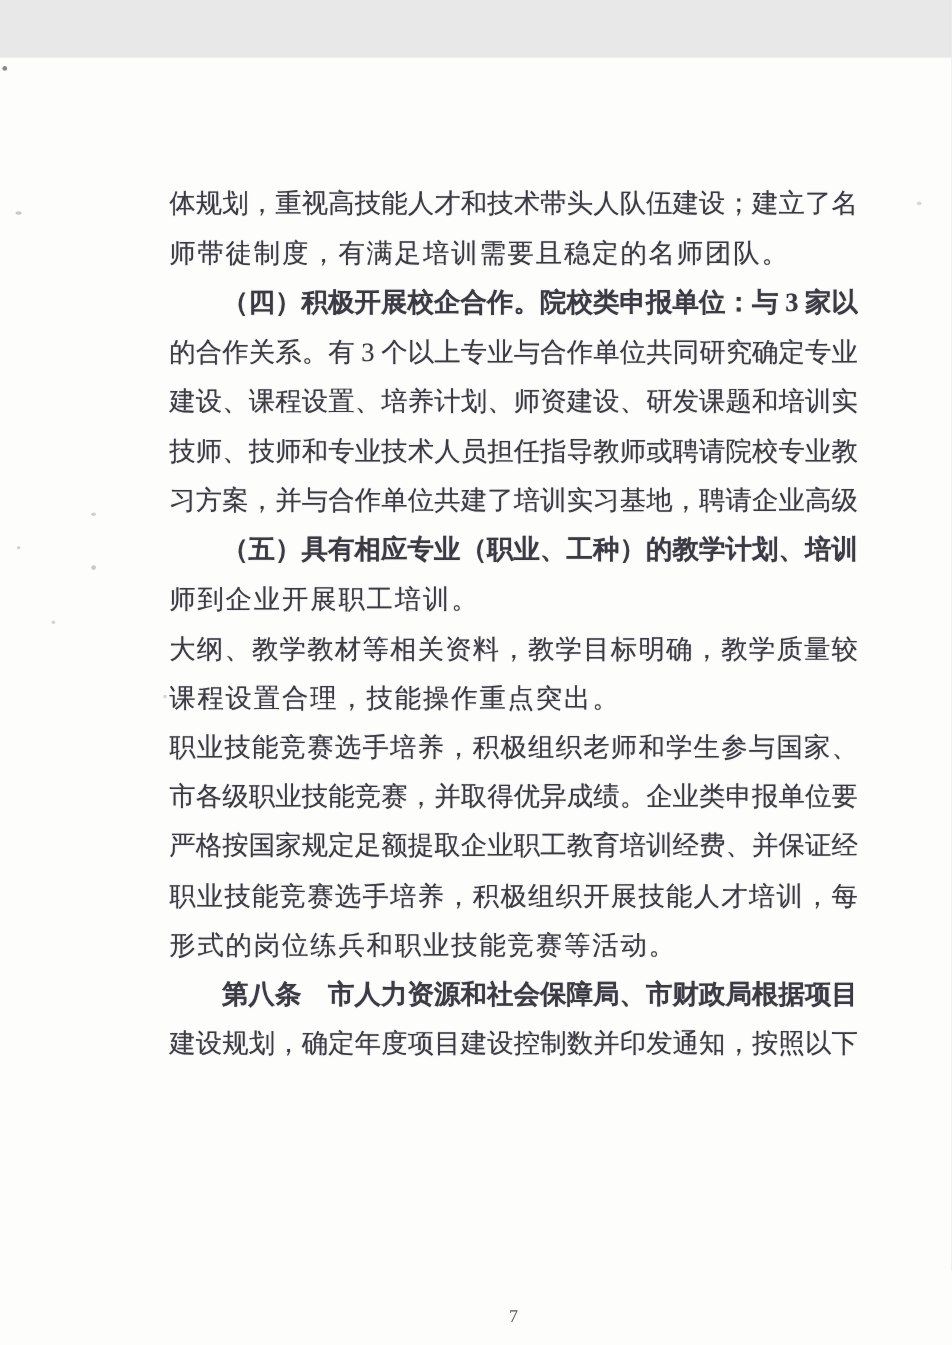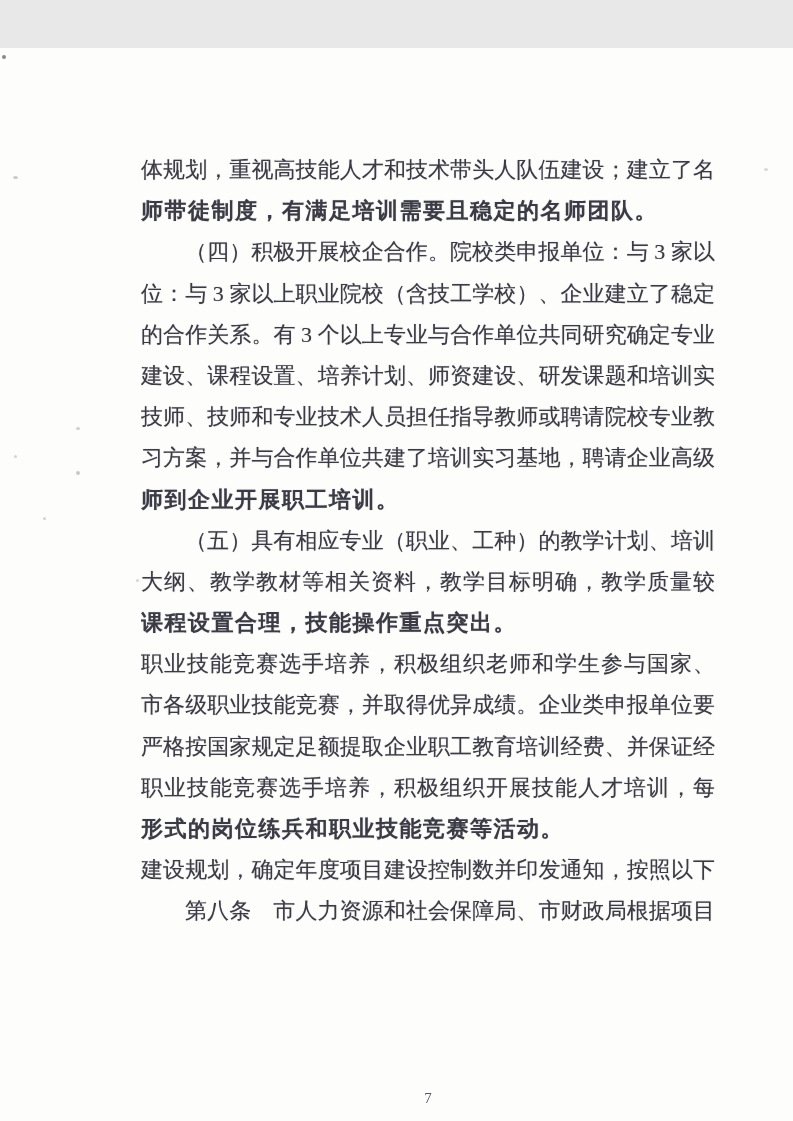--- a/index.html
+++ b/index.html
@@ -32,25 +32,25 @@
     text-justify: inter-character;
     text-shadow: 0 0 1px rgba(62, 63, 71, 0.45);
     white-space: normal;
     overflow: hidden;
   }
   
   .line.para-end {
     text-align: center;
     text-align-last: left;
     letter-spacing: 1.5px;
-    font-weight: bold;
   }
   
   .line.para-start {
     padding-left: 44px;
+    font-weight: bold;
   }
   .page-number {
     position: absolute;
     left: 141px;
     top: 1042px;
     width: 574px;
     text-align: center;
     font-size: 15px;
     color: #55565c;
   }
@@ -62,36 +62,35 @@
 </style>
 </head>
 <body>
 
 <div class="page">
 
   <div class="text-block" id="text-block">
       <div class="line">体规划，重视高技能人才和技术带头人队伍建设；建立了名</div>
       <div class="line para-end">师带徒制度，有满足培训需要且稳定的名师团队。</div>
       <div class="line para-start">（四）积极开展校企合作。院校类申报单位：与 3 家以</div>
-      <div class="line">位：与 3 家以上职业院校（含技工学校）、企业建立了稳定</div>
       <div class="line">的合作关系。有 3 个以上专业与合作单位共同研究确定专业</div>
       <div class="line">建设、课程设置、培养计划、师资建设、研发课题和培训实</div>
       <div class="line">技师、技师和专业技术人员担任指导教师或聘请院校专业教</div>
       <div class="line">习方案，并与合作单位共建了培训实习基地，聘请企业高级</div>
+      <div class="line para-start">（五）具有相应专业（职业、工种）的教学计划、培训</div>
       <div class="line para-end">师到企业开展职工培训。</div>
-      <div class="line para-start">（五）具有相应专业（职业、工种）的教学计划、培训</div>
       <div class="line">大纲、教学教材等相关资料，教学目标明确，教学质量较好，</div>
       <div class="line para-end">课程设置合理，技能操作重点突出。</div>
       <div class="line">职业技能竞赛选手培养，积极组织老师和学生参与国家、省、</div>
       <div class="line">市各级职业技能竞赛，并取得优异成绩。企业类申报单位要</div>
       <div class="line">严格按国家规定足额提取企业职工教育培训经费、并保证经</div>
       <div class="line">职业技能竞赛选手培养，积极组织开展技能人才培训，每</div>
       <div class="line para-end">形式的岗位练兵和职业技能竞赛等活动。</div>
+      <div class="line para-start">第八条　市人力资源和社会保障局、市财政局根据项目</div>
       <div class="line">建设规划，确定年度项目建设控制数并印发通知，按照以下</div>
-      <div class="line para-start">第八条　市人力资源和社会保障局、市财政局根据项目</div>
     </div>
 
   <div class="page-number">7</div>
 
   <div class="speck" style="left:2px;  top:7px;   width:4px; height:4px; background:#8a8a8a;"></div>
   <div class="speck" style="left:13px; top:128px; width:5px; height:3px; background:#c9c9c9;"></div>
   <div class="speck" style="left:76px; top:379px; width:4px; height:3px; background:#cfcfcf;"></div>
   <div class="speck" style="left:14px; top:407px; width:3px; height:3px; background:#d4d4d4;"></div>
   <div class="speck" style="left:76px; top:423px; width:4px; height:4px; background:#c9c9c9;"></div>
   <div class="speck" style="left:43px; top:469px; width:3px; height:3px; background:#d2d2d2;"></div>

